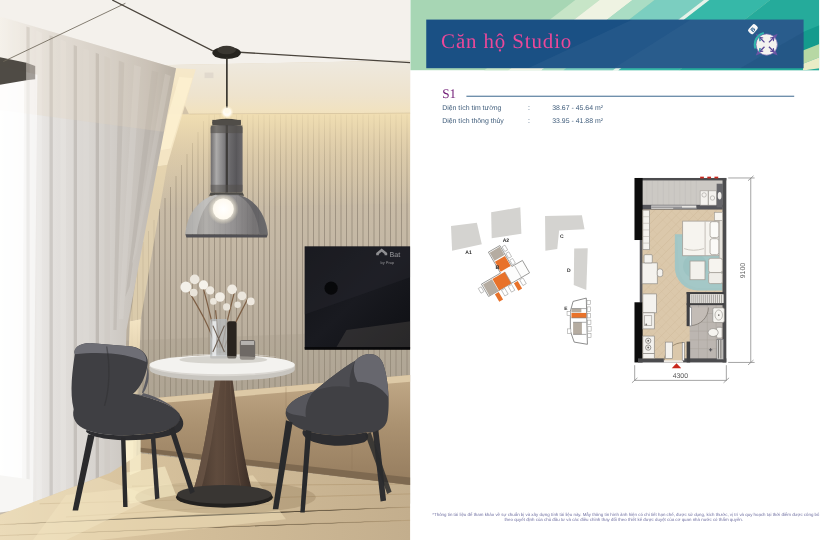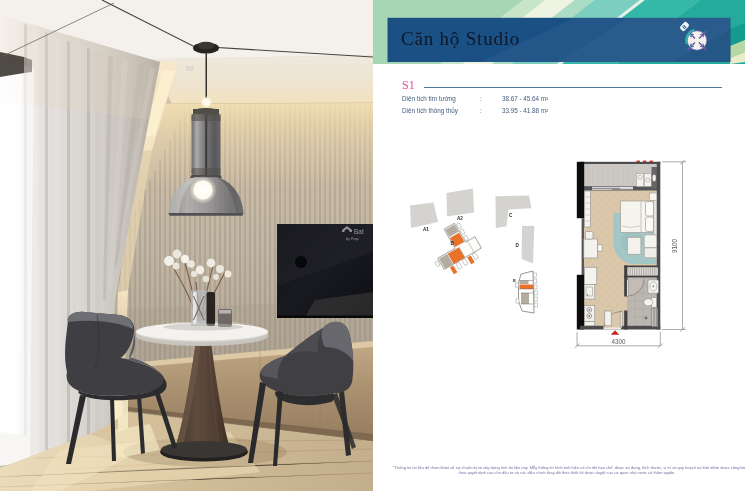--- a/index.html
+++ b/index.html
@@ -264,21 +264,21 @@
   <polygon points="357,29 372,23 372,40 357,46" fill="#149b8d"></polygon>
   <polygon points="357,46 372,40 372,52 357,58" fill="#b7d8a4"></polygon>
   <polygon points="357,58 372,52 372,62 357,64" fill="#e9ecc6"></polygon>
 
   <rect x="14.5" y="17.8" width="343" height="44.2" fill="#1a5084"></rect>
   <polygon points="107,62 202,17.8 357.5,17.8 357.5,62" fill="#ffffff" opacity="0.045"></polygon>
   <polygon points="185,62 255,17.8 357.5,17.8 357.5,62" fill="#ffffff" opacity="0.03"></polygon>
   <polygon points="300,62 357.5,29 357.5,62" fill="#0e3c66" opacity="0.15"></polygon>
 </svg>
 
-<div class="abs" style="left:401px;top:28px;color:#0f172a;font-family:'Liberation Serif',serif;font-size:19px;letter-spacing:0.8px;">Căn hộ Studio</div>
+<div class="abs" style="left:401px;top:28px;color:#ec4899;font-family:'Liberation Serif',serif;font-size:19px;letter-spacing:0.8px;">Căn hộ Studio</div>
 
 <svg class="abs" style="left:676px;top:16px" width="44" height="48" viewBox="0 0 44 48">
   <g transform="translate(8.5,10.5) rotate(-48)">
     <rect x="-4.5" y="-3" width="9" height="6" rx="2" fill="#f7f8f9"></rect>
     <text x="-2.2" y="2.1" font-size="5.2" fill="#1a5486" font-family="Liberation Sans,sans-serif" font-weight="bold">B</text>
   </g>
   <g transform="translate(21,24.5)">
     <g fill="#6a55a4">
       <polygon points="-9.9,-9.9 -5.4,-8.1 -8.1,-5.4"></polygon>
       <polygon points="9.9,-9.9 5.4,-8.1 8.1,-5.4"></polygon>
@@ -294,21 +294,21 @@
     <g stroke="#5b4798" stroke-width="1" fill="none">
       <path d="M-6.6,-6.6 l3.4,0.6 M-6.6,-6.6 l0.6,3.4 M6.6,-6.6 l-3.4,0.6 M6.6,-6.6 l-0.6,3.4 M-6.6,6.6 l3.4,-0.6 M-6.6,6.6 l0.6,-3.4 M6.6,6.6 l-3.4,-0.6 M6.6,6.6 l-0.6,-3.4"></path>
     </g>
     <g stroke="#31b5ac" stroke-width="1" fill="none">
       <path d="M-6.6,-6.6 l0.6,3.4 M-6.6,6.6 l0.6,-3.4"></path>
     </g>
     <rect x="-1.7" y="-1.7" width="3.4" height="3.4" fill="#f4f2ef"></rect>
   </g>
 </svg>
 
-<div class="abs" style="left:402px;top:78px;color:#ec4899;font-family:'Liberation Serif',serif;font-size:12px;">S1</div>
+<div class="abs" style="left:402px;top:78px;color:#701a75;font-family:'Liberation Serif',serif;font-size:12px;">S1</div>
 
 <div class="abs" style="left:424px;top:86.5px;width:298px;height:1.3px;background:#4e7698;"></div>
 
 <div class="abs" style="left:402px;top:92.5px;width:280px;color:#3f5c7a;font-size:6.3px;line-height:12.2px;">
   <div><span style="display:inline-block;width:78px;">Diện tích tim tường</span><span style="display:inline-block;width:22px;">:</span><span style="color:#44607e;">38.67 - 45.64 m²</span></div>
   <div><span style="display:inline-block;width:78px;">Diện tích thông thủy</span><span style="display:inline-block;width:22px;">:</span><span style="color:#44607e;">33.95 - 41.88 m²</span></div>
 </div>
 
 <svg class="abs" style="left:400px;top:183px" width="145" height="135" viewBox="0 0 145 135">
 

